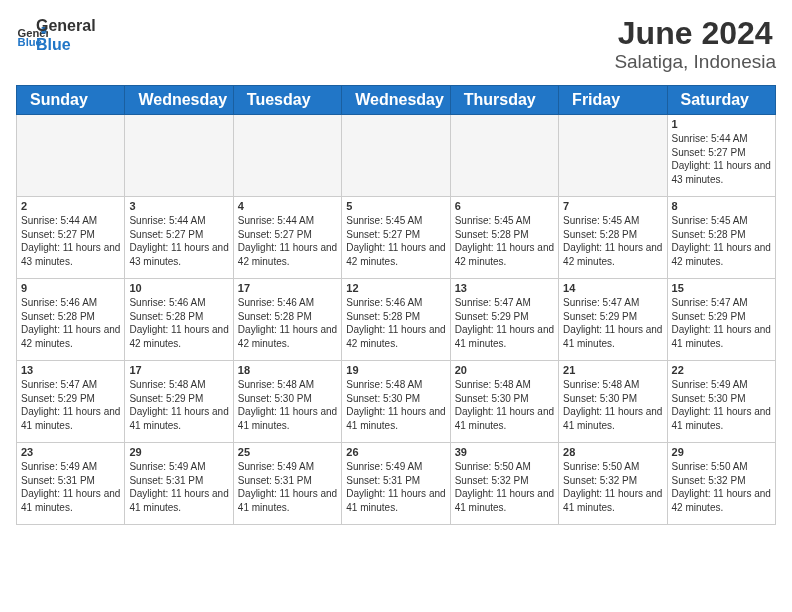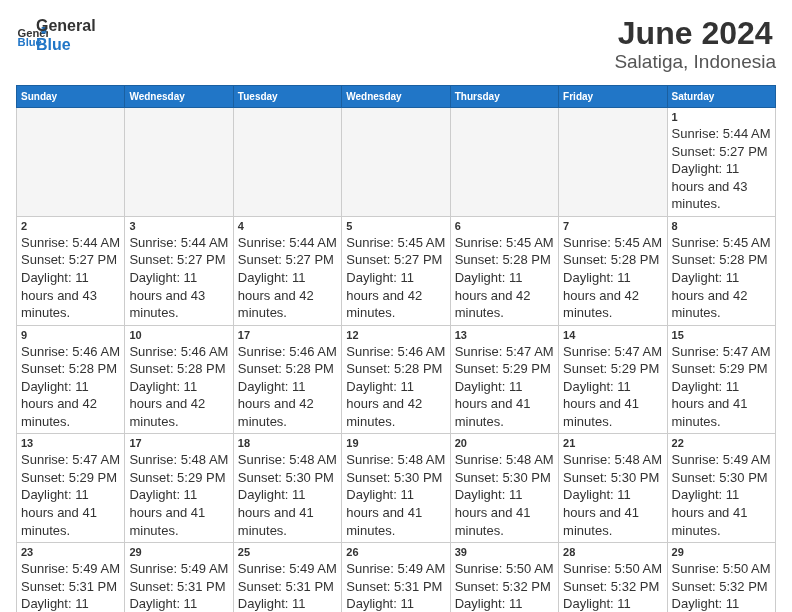--- a/index.html
+++ b/index.html
@@ -39,23 +39,23 @@
       color: #555;
     }
     .calendar {
       width: 100%;
       border-collapse: collapse;
       table-layout: fixed;
     }
     .calendar th {
       background: #2176c7;
       color: #fff;
-      font-size: 10px;
+      font-size: 16px;
       font-weight: bold;
-      padding: 5px 4px;
+      padding: 5px 13px;
       text-align: left;
       border: 1px solid #1a5fa0;
     }
     .calendar td {
       border: 1px solid #ccc;
       vertical-align: top;
       padding: 3px 4px;
       min-height: 80px;
       height: 82px;
       font-size: 9.5px;
@@ -65,21 +65,21 @@
     .calendar td.empty {
       background: #f5f5f5;
     }
     .day-num {
       font-size: 11px;
       font-weight: bold;
       display: block;
       margin-bottom: 2px;
     }
     .day-info {
-      font-size: 13px;
+      font-size: 10px;
       line-height: 1.35;
       color: #333;
     }
     .last-row td {
       height: 60px;
     }
   </style>
 </head>
 <body>
 

